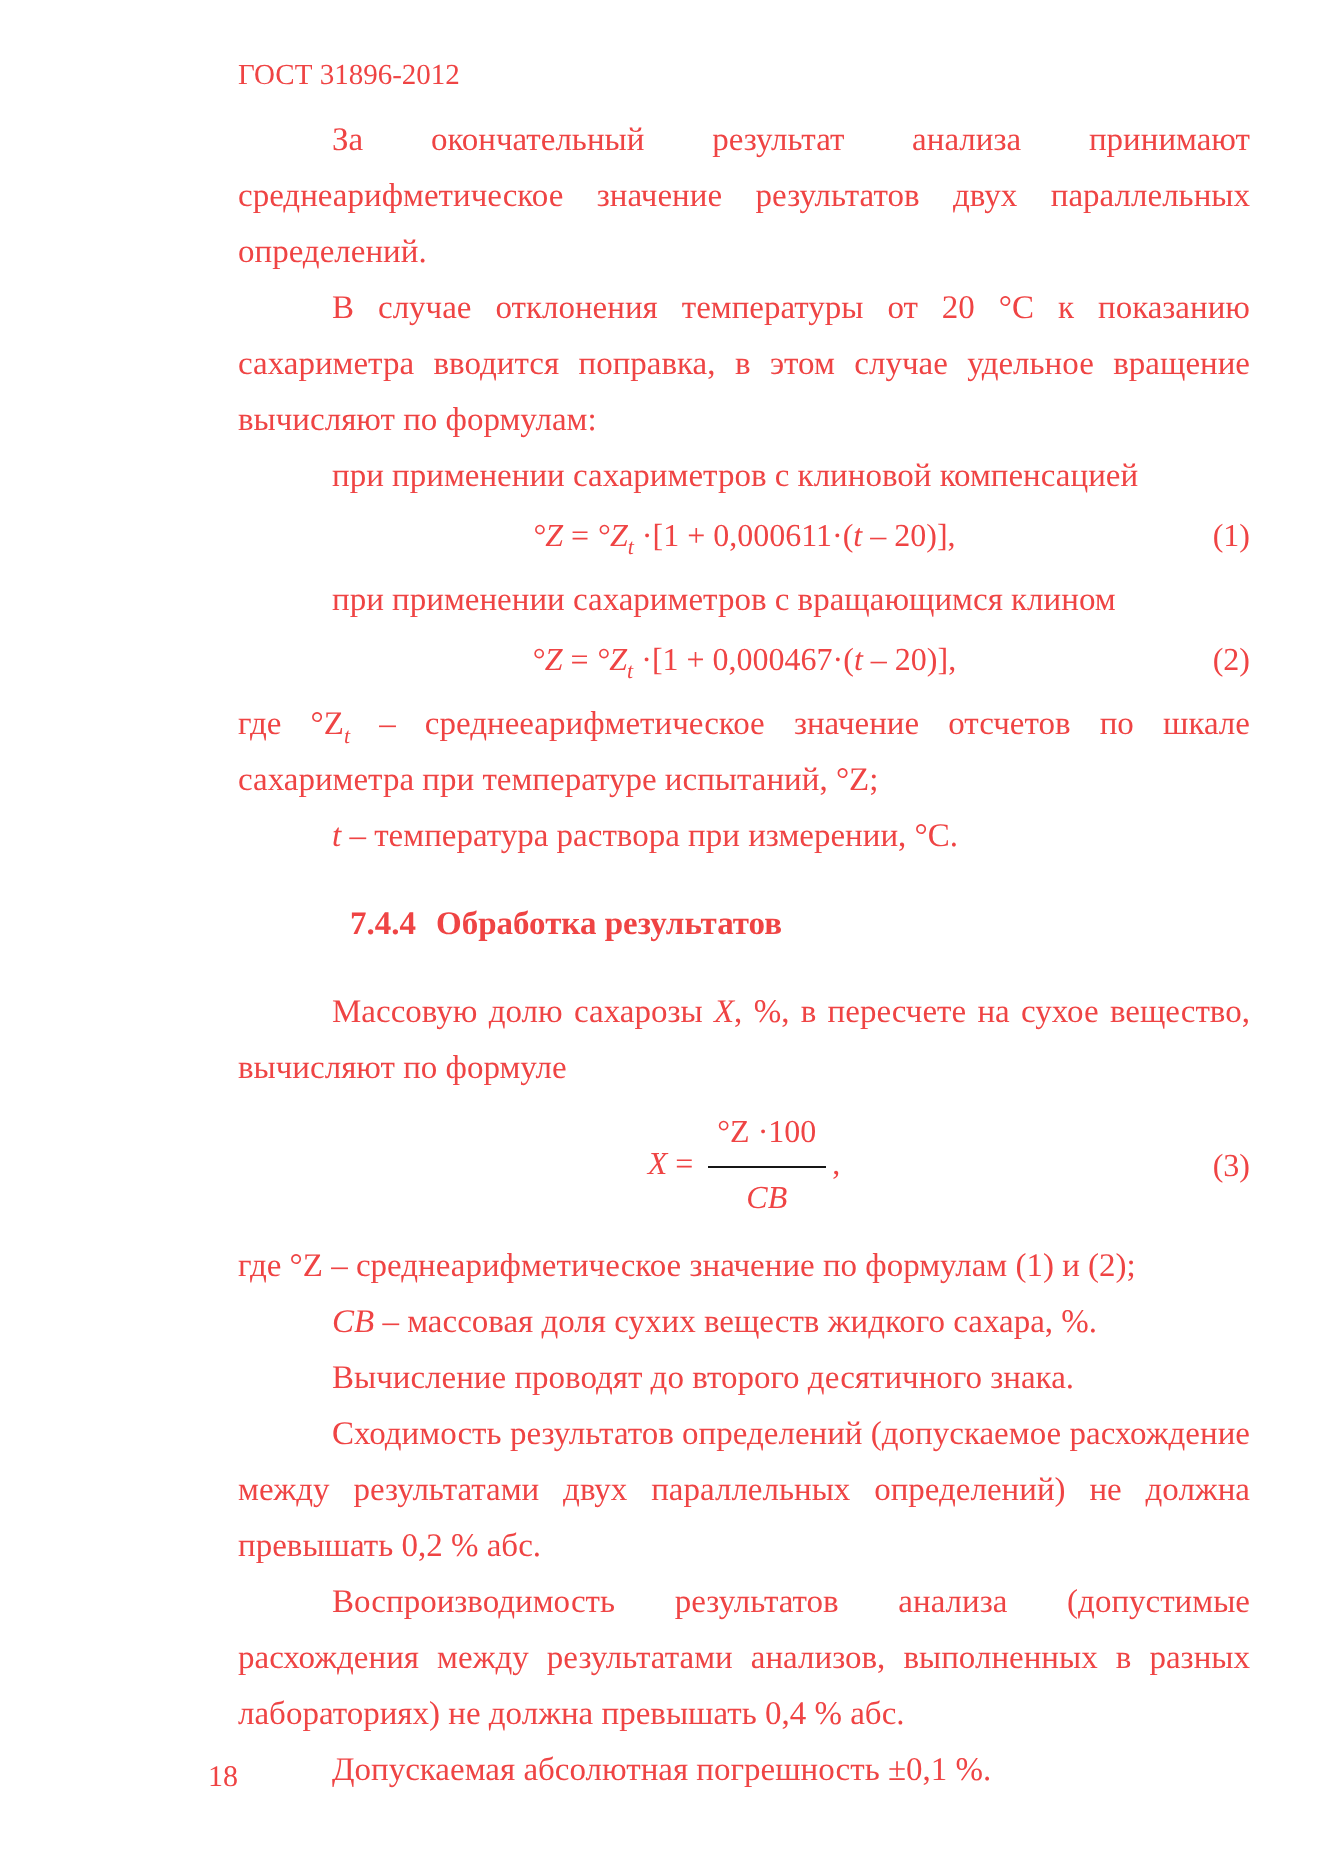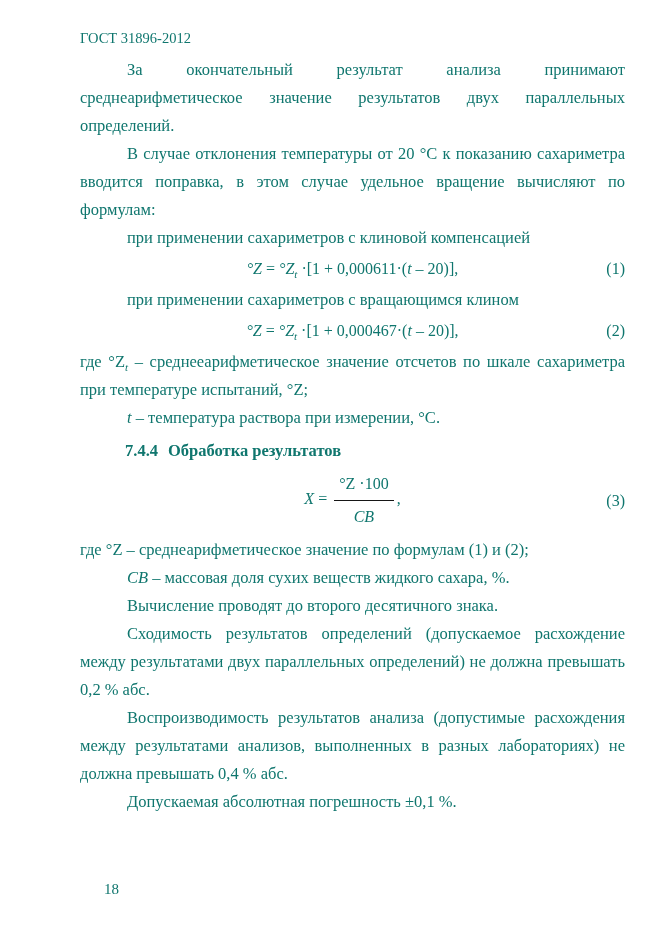--- a/index.html
+++ b/index.html
@@ -2,43 +2,43 @@
 <html><head>
 <meta charset="utf-8">
 <style>
   html, body { margin: 0; padding: 0; background: #e8e8e8; }
   .page {
     position: relative;
     width: 661px;
     height: 936px;
     background: #ffffff;
     box-sizing: border-box;
-    padding: 28px 36px 0 80px;
+    padding: 28px 36px 0 119px;
     font-family: "Liberation Serif", "DejaVu Serif", serif;
-    color: #0f766e;
+    color: #ef4444;
     overflow: hidden;
   }
   .doc-header {
     font-size: 14.5px;
     line-height: 20px;
     margin-bottom: 8px;
   }
   .para {
     font-size: 16.5px;
     line-height: 28px;
     text-align: justify;
     margin: 0;
   }
   .indent { text-indent: 47px; }
   .no-indent { text-indent: 0; }
   .heading {
     font-size: 16.5px;
     line-height: 28px;
     font-weight: bold;
-    margin: 5px;
+    margin: 16px;
     padding-left: 40px;
     text-align: left;
   }
   .heading .h-num { margin-right: 10px; }
   .it { font-style: italic; }
   sub.it {
     font-style: italic;
     font-size: 11px;
     line-height: 0;
   }
@@ -98,20 +98,21 @@
     <span class="f-body"><span class="it">°Z</span><span> = </span><span class="it">°Z</span><sub class="it">t</sub><span> ·[1 + 0,000467·(</span><span class="it">t</span><span> – 20)],</span></span>
     <span class="f-num">(2)</span>
   </div>
 
   <p class="para no-indent"><span>где </span><span>°Z</span><sub class="it">t</sub><span> – среднееарифметическое значение отсчетов по шкале сахариметра при температуре испытаний, °Z;</span></p>
 
   <p class="para indent"><span class="it">t</span><span> – температура раствора при измерении, °С.</span></p>
 
   <p class="heading"><span class="h-num">7.4.4</span><span>Обработка результатов</span></p>
 
+  <p class="para indent"><span>Массовую долю сахарозы </span><span class="it">X</span><span>, %, в пересчете на сухое вещество, вычисляют по формуле</span></p>
 
   <div class="formula-row tall">
     <span class="f-spacer"></span>
     <span class="f-body"><span class="it">X</span><span> = </span><span class="frac"><span class="num">°Z ·100</span><span class="den it">СВ</span></span><span>,</span></span>
     <span class="f-num">(3)</span>
   </div>
 
   <p class="para no-indent">где  °Z – среднеарифметическое значение по формулам (1) и (2);</p>
 
   <p class="para indent"><span class="it">СВ</span><span> – массовая доля сухих веществ жидкого сахара, %.</span></p>

